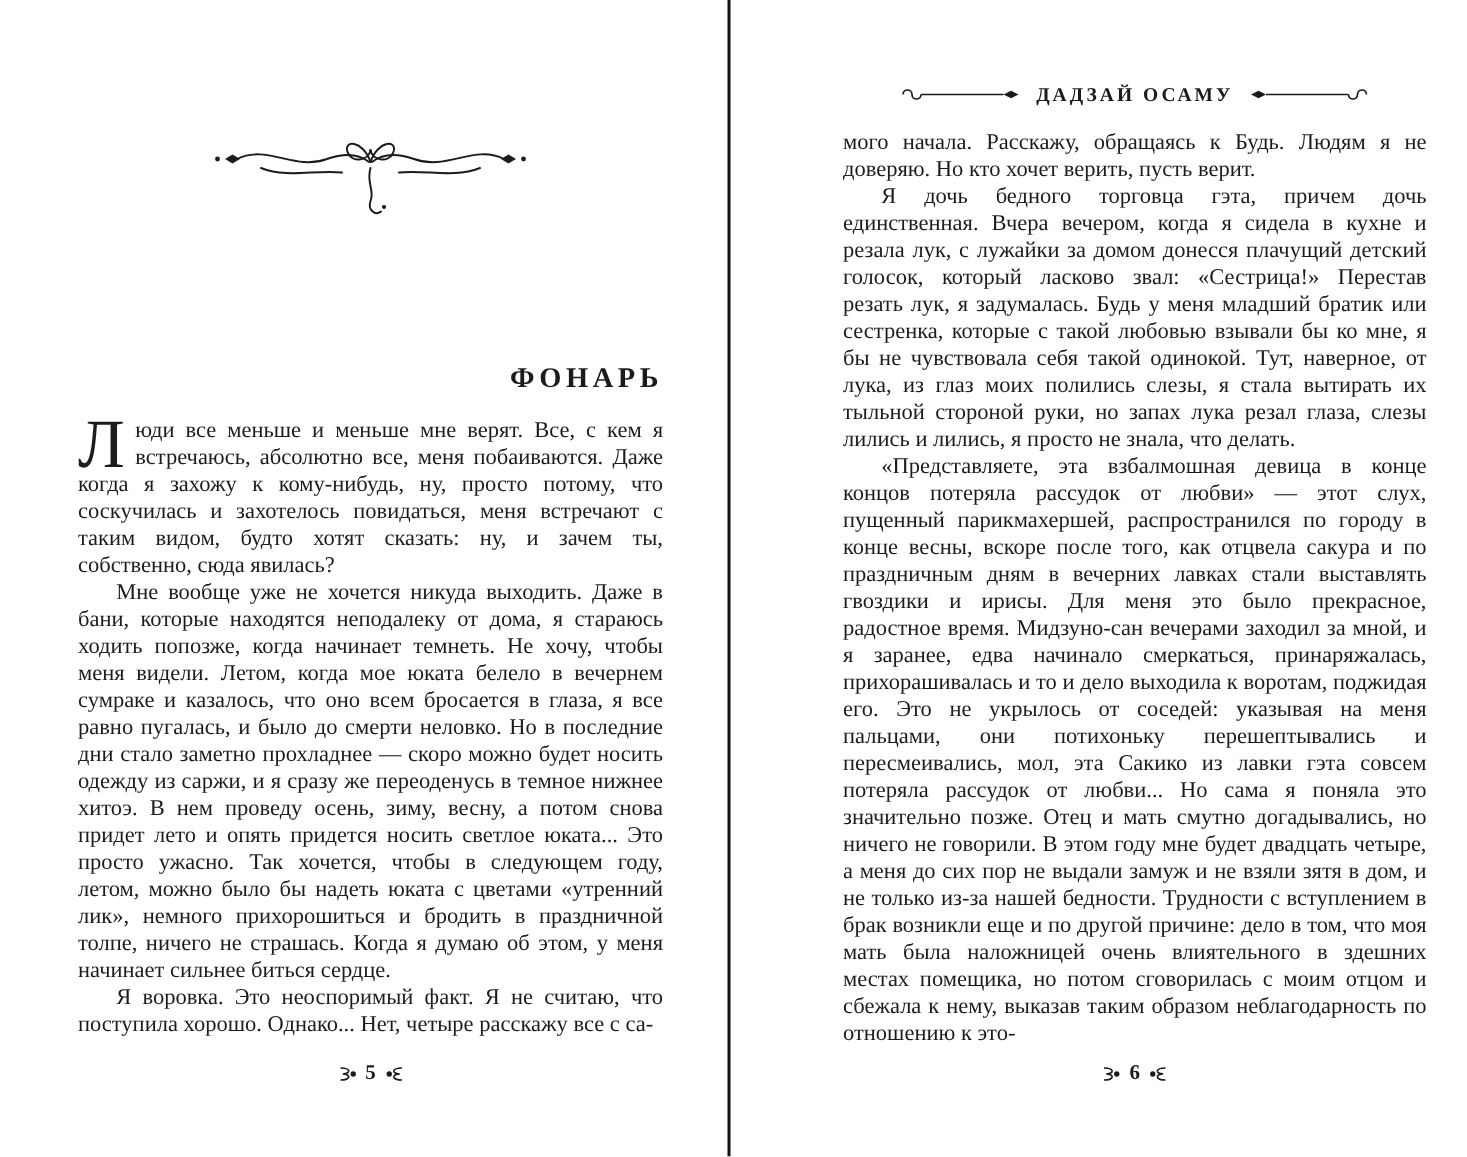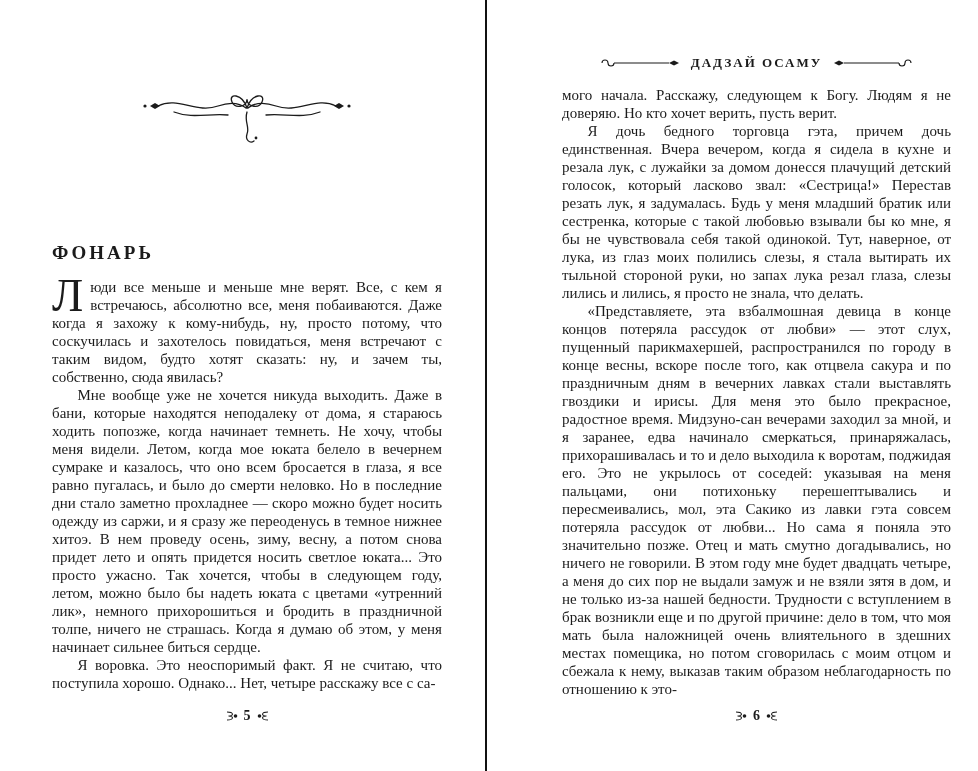--- a/index.html
+++ b/index.html
@@ -16,21 +16,21 @@
     width:2px; height:771px; background:#111;
   }
   .page { position:absolute; top:0; height:771px; }
   .page-left  { left:52px;  width:390px; }
   .page-right { left:562px; width:389px; }
 
   .ornament-top { margin-top:82px; text-align:center; height:66px; }
 
   .chapter-title {
     margin-top:94px;
-    text-align:left;
+    text-align:right;
     font-size:19px;
     font-weight:bold;
     letter-spacing:3px;
   }
 
   .running-header {
     margin-top:55px;
     display:flex; align-items:center; justify-content:center; gap:11px;
     font-size:13px; font-weight:bold; letter-spacing:2px;
     white-space:nowrap;
@@ -123,21 +123,21 @@
     <svg class="flip" width="80" height="12" viewBox="0 0 80 12">
       <g fill="none" stroke="#1b1b1b" stroke-width="1.1">
         <path d="M2 6 C2 2, 8 2, 8 6 C8 10, 14 10, 14 6"></path>
         <line x1="14" y1="6" x2="69" y2="6"></line>
       </g>
       <polygon points="69,6 74,3.5 79,6 74,8.5" fill="#1b1b1b"></polygon>
     </svg>
   </div>
 
   <div class="body-text">
-    <p class="no-indent">мого начала. Расскажу, следующем к Богу. Людям я не доверяю. Но кто хочет верить, пусть верит.</p>
+    <p class="no-indent">мого начала. Расскажу, обращаясь к Будь. Людям я не доверяю. Но кто хочет верить, пусть верит.</p>
     <p>Я дочь бедного торговца гэта, причем дочь единственная. Вчера вечером, когда я сидела в кухне и резала лук, с лужайки за домом донесся плачущий детский голосок, который ласково звал: «Сестрица!» Перестав резать лук, я задумалась. Будь у меня младший братик или сестренка, которые с такой любовью взывали бы ко мне, я бы не чувствовала себя такой одинокой. Тут, наверное, от лука, из глаз моих полились слезы, я стала вытирать их тыльной стороной руки, но запах лука резал глаза, слезы лились и лились, я просто не знала, что делать.</p>
     <p>«Представляете, эта взбалмошная девица в конце концов потеряла рассудок от любви» — этот слух, пущенный парикмахершей, распространился по городу в конце весны, вскоре после того, как отцвела сакура и по праздничным дням в вечерних лавках стали выставлять гвоздики и ирисы. Для меня это было прекрасное, радостное время. Мидзуно-сан вечерами заходил за мной, и я заранее, едва начинало смеркаться, принаряжалась, прихорашивалась и то и дело выходила к воротам, поджидая его. Это не укрылось от соседей: указывая на меня пальцами, они потихоньку перешептывались и пересмеивались, мол, эта Сакико из лавки гэта совсем потеряла рассудок от любви... Но сама я поняла это значительно позже. Отец и мать смутно догадывались, но ничего не говорили. В этом году мне будет двадцать четыре, а меня до сих пор не выдали замуж и не взяли зятя в дом, и не только из-за нашей бедности. Трудности с вступлением в брак возникли еще и по другой причине: дело в том, что моя мать была наложницей очень влиятельного в здешних местах помещика, но потом сговорилась с моим отцом и сбежала к нему, выказав таким образом неблагодарность по отношению к это-</p>
   </div>
 
   <div class="page-number">
     <svg width="15" height="12" viewBox="0 0 15 12">
       <path d="M4 2 C11 2, 11 6, 5.5 6 C11 6, 11 10, 4 10" fill="none" stroke="#1b1b1b" stroke-width="1.1"></path>
       <circle cx="12.5" cy="6" r="1.8" fill="#1b1b1b"></circle>
     </svg>
     <span>6</span>

